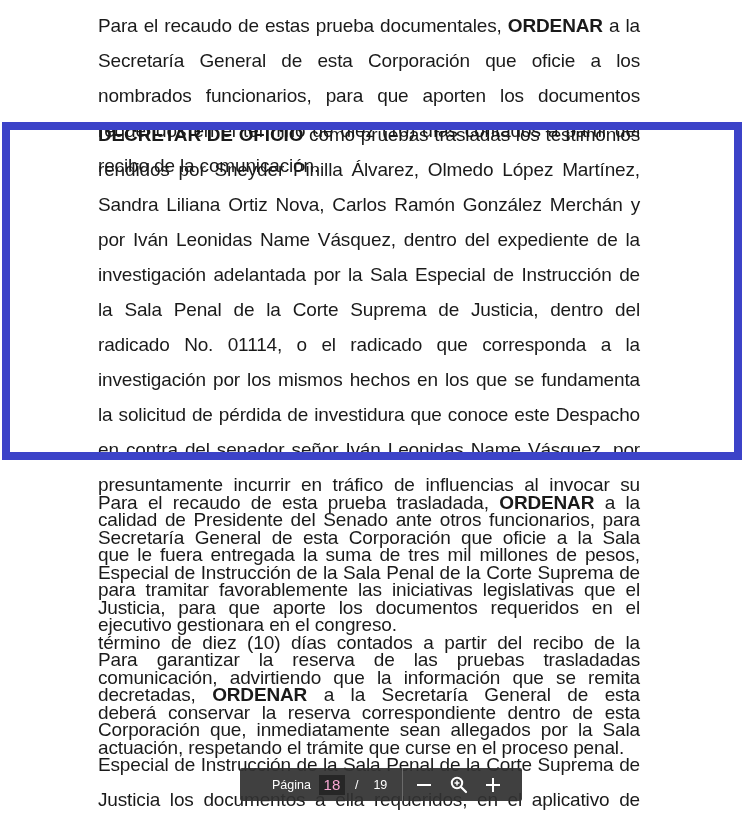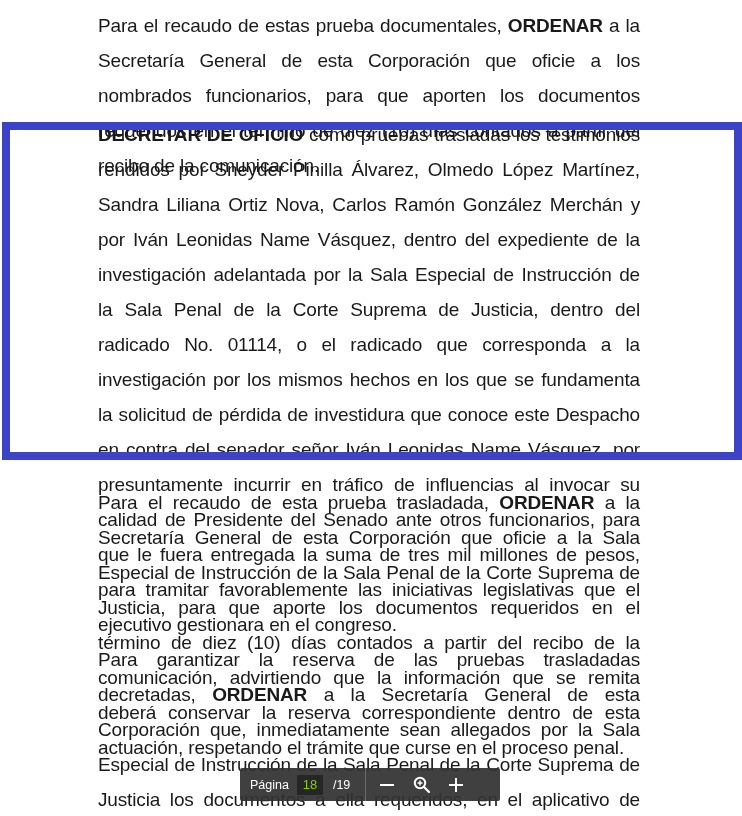--- a/index.html
+++ b/index.html
@@ -27,30 +27,30 @@
     border: 8px solid #3c43c8;
     box-sizing: content-box;
     pointer-events: none;
   }
   .toolbar {
     position: absolute; left: 240px; top: 768px;
     width: 260px; height: 33px;
     background: rgba(50,50,50,0.93);
     border-radius: 2px;
     display: flex; align-items: center;
-    color: #ffffff; font-size: 12.5px;
+    color: #ffffff; font-size: 12.5px; padding-left: 22px;
   }
   .tb-label { margin-left: 10px; }
   .tb-page {
     margin-left: 8px; width: 26px; height: 20px;
-    background: #262626; color: #84cc16; text-align: center;
-    line-height: 20px; font-size: 13px;
+    background: #262626; color: #f9a8d4; text-align: center;
+    line-height: 20px; font-size: 15px;
   }
   .tb-slash { margin-left: 10px; }
-  .tb-total { margin-left: 0; }
+  .tb-total { margin-left: 15px; }
   .tb-sep { margin-left: 15px; width: 1px; height: 33px; background: #6a6a6a; }
   .tb-btn { display: flex; align-items: center; justify-content: center; cursor: pointer; }
   .tb-minus { margin-left: 12px; width: 18px; height: 20px; }
   .tb-zoom { margin-left: 16px; width: 20px; height: 20px; }
   .tb-plus { margin-left: 14px; width: 20px; height: 20px; }
 </style>
 </head>
 <body>
 
 <div class="page">

